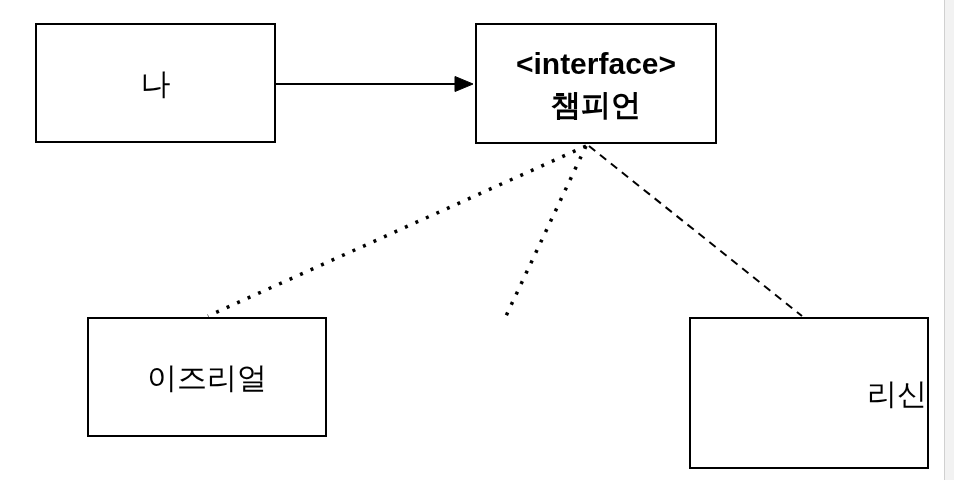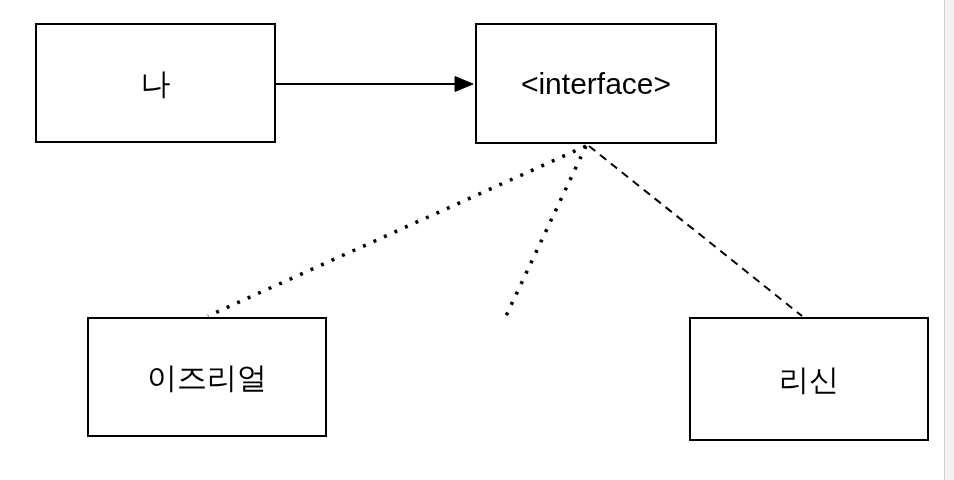--- a/index.html
+++ b/index.html
@@ -34,24 +34,24 @@
     align-items: center;
     justify-content: center;
     text-align: center;
     color: #000000;
     font-size: 30px;
     line-height: 41px;
     white-space: nowrap;
   }
 
   .node-me       { left: 35px;  top: 23px;  width: 241px; height: 120px; }
-  .node-champion { left: 475px; top: 23px;  width: 242px; height: 121px; }
+  .node-champion { left: 475px; top: 23px;  width: 242px; height: 121px; font-weight: bold; }
   .node-ezreal   { left: 87px;  top: 317px; width: 240px; height: 120px; }
   .node-ahri     { left: 401px; top: 317px; width: 241px; height: 120px; }
-  .node-leesin   { left: 689px; top: 317px; width: 240px; height: 124px; }
+  .node-leesin   { left: 689px; top: 317px; width: 240px; height: 152px; align-items: flex-end; }
 
   .scrollbar-track {
     position: absolute;
     top: 0; right: 0;
     width: 10px; height: 480px;
     background: #f2f2f2;
     border-left: 1px solid #d0d0d0;
   }
 </style>
 </head>
@@ -70,20 +70,21 @@
 
     <line class="dashed" x1="589" y1="146" x2="802" y2="316"></line>
   </svg>
 
   <div class="node node-me">
     <span>나</span>
   </div>
 
   <div class="node node-champion">
     <span>&lt;interface&gt;</span>
+    <span>챔피언</span>
   </div>
 
   <div class="node node-ezreal">
     <span>이즈리얼</span>
   </div>
 
 
   <div class="node node-leesin">
     <span>리신</span>
   </div>

